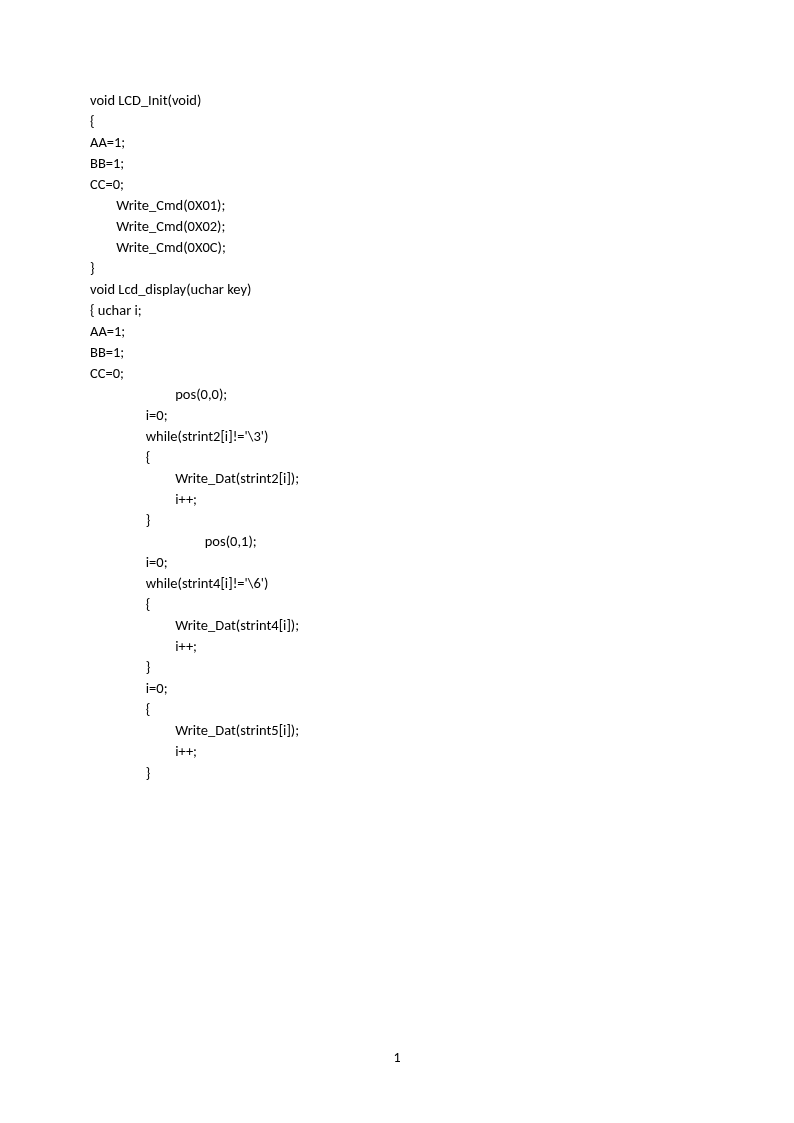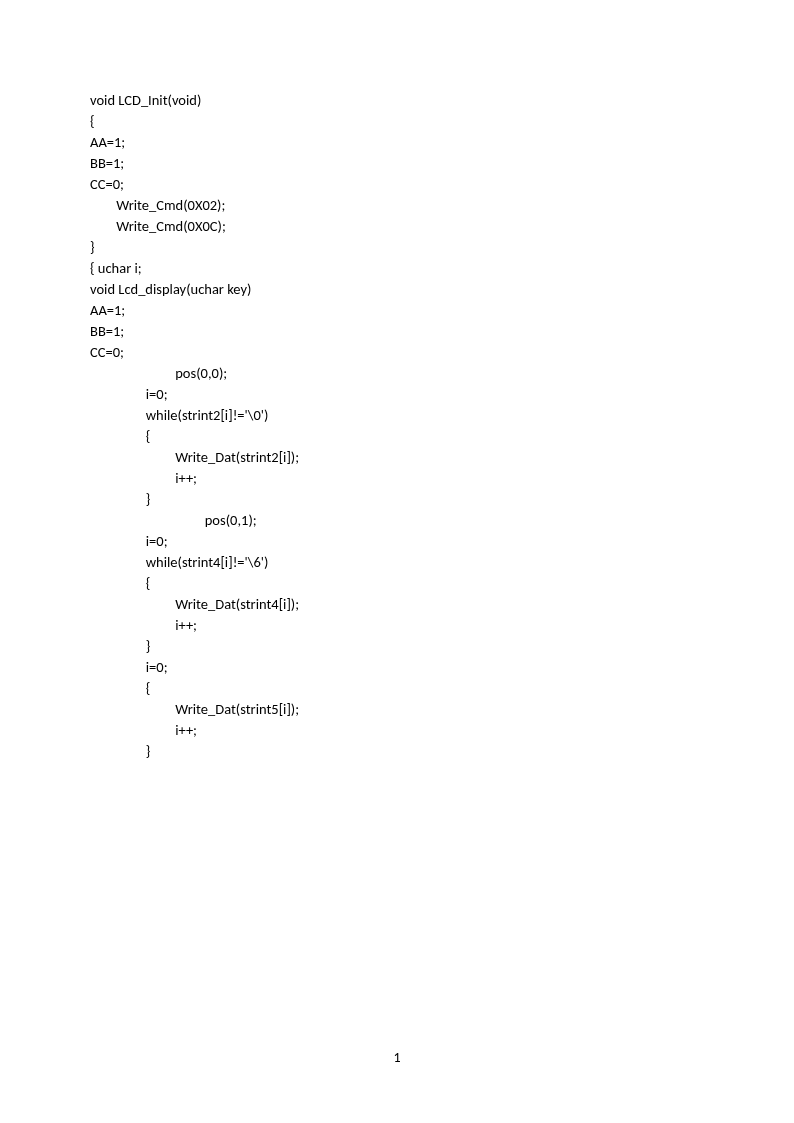--- a/index.html
+++ b/index.html
@@ -33,31 +33,32 @@
 </head>
 <body>
 
 <div class="page">
   <div id="code-container">
       <div class="code-line">void LCD_Init(void)</div>
       <div class="code-line">{</div>
       <div class="code-line">AA=1;</div>
       <div class="code-line">BB=1;</div>
       <div class="code-line">CC=0;</div>
+      <div class="code-line">        Write_Cmd(0X01);</div>
       <div class="code-line">        Write_Cmd(0X02);</div>
       <div class="code-line">        Write_Cmd(0X0C);</div>
       <div class="code-line">}</div>
+      <div class="code-line">void Lcd_display(uchar key)</div>
       <div class="code-line">{ uchar i;</div>
-      <div class="code-line">void Lcd_display(uchar key)</div>
       <div class="code-line">AA=1;</div>
       <div class="code-line">BB=1;</div>
       <div class="code-line">CC=0;</div>
       <div class="code-line">                          pos(0,0);</div>
       <div class="code-line">                 i=0;</div>
-      <div class="code-line">                 while(strint2[i]!='\0')</div>
+      <div class="code-line">                 while(strint2[i]!='\3')</div>
       <div class="code-line">                 {</div>
       <div class="code-line">                          Write_Dat(strint2[i]);</div>
       <div class="code-line">                          i++;</div>
       <div class="code-line">                 }</div>
       <div class="code-line">                                   pos(0,1);</div>
       <div class="code-line">                 i=0;</div>
       <div class="code-line">                 while(strint4[i]!='\6')</div>
       <div class="code-line">                 {</div>
       <div class="code-line">                          Write_Dat(strint4[i]);</div>
       <div class="code-line">                          i++;</div>

